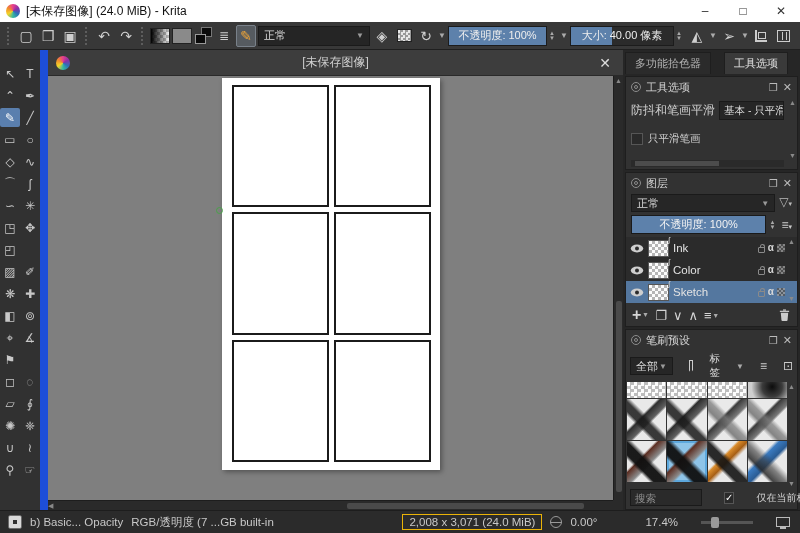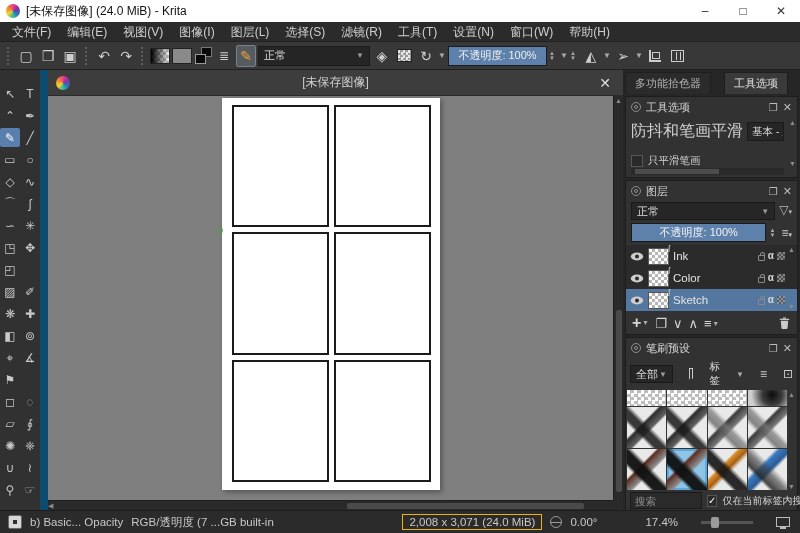--- a/index.html
+++ b/index.html
@@ -46,21 +46,21 @@
 
   
   .body { flex:1; display:flex; min-height:0; }
 
   
   .toolbox { width:40px; background:#313131; display:grid; grid-template-columns:20px 20px; align-content:start; padding-top:14px; row-gap:3px; flex:0 0 auto; }
   .tool-cell { width:20px; height:19px; display:flex; align-items:center; justify-content:center; font-size:12px; color:#c8c8c8; border-radius:2px; }
   .tool-cell.selected { background:#5a7fae; color:#fff; }
 
   
-  .center { flex:1; min-width:0; display:flex; background:#0c4a6e; padding-left:8px; }
+  .center { flex:1; min-width:0; display:flex; background:#1d4ed8; padding-left:8px; }
   .canvas-window { flex:1; display:flex; flex-direction:column; min-width:0; }
   .canvas-titlebar { height:26px; background:#3d3d3d; display:flex; align-items:center; padding:0 8px; flex:0 0 auto; border-bottom:1px solid #2a2a2a; }
   .canvas-titlebar .ct-title { flex:1; text-align:center; font-size:12px; color:#cfcfcf; }
   .canvas-close { color:#ddd; font-size:14px; width:20px; text-align:center; }
   .canvas-main { flex:1; display:flex; min-height:0; }
   .viewport { flex:1; background:#7f7f7f; position:relative; overflow:hidden; }
   .page { position:absolute; left:174px; top:2px; width:218px; height:392px; background:#ffffff; box-shadow:2px 2px 5px rgba(0,0,0,.35); }
   .panels { position:absolute; inset:7px 9px 8px 10px; display:grid; grid-template-columns:1fr 1fr; grid-template-rows:1fr 1fr 1fr; gap:5px; }
   .panel { background:#fff; border:2px solid #1b1b1b; }
   .cursor-dot { position:absolute; left:168px; top:131px; width:7px; height:7px; border:1.5px solid #49a349; border-radius:50%; }
@@ -81,21 +81,21 @@
   .dock-header { height:20px; display:flex; align-items:center; padding:0 5px; gap:5px; flex:0 0 auto; }
   .dock-lock { width:10px; height:10px; border-radius:50%; border:1px solid #8c8c8c; position:relative; }
   .dock-lock::before { content:""; position:absolute; left:2px; top:2px; right:2px; bottom:2px; border:1px solid #8c8c8c; border-radius:50%; }
   .dock-title { font-size:11px; color:#d5d5d5; flex:1; white-space:nowrap; overflow:hidden; }
   .dock-float { font-size:10px; color:#bbb; }
   .dock-close { font-size:11px; color:#bbb; }
 
   
   .to-body { flex:1; padding:4px 5px 2px 5px; display:flex; flex-direction:column; position:relative; }
   .to-row { display:flex; align-items:center; gap:4px; }
-  .to-label { font-size:16px; color:#cfcfcf; white-space:nowrap; }
+  .to-label { font-size:12px; color:#cfcfcf; white-space:nowrap; }
   .to-select { flex:1; min-width:0; height:19px; background:#262626; border:1px solid #1a1a1a; font-size:10.5px; color:#ddd; display:flex; align-items:center; padding:0 4px; white-space:nowrap; overflow:hidden; }
   .cb-row { display:flex; align-items:center; gap:5px; margin-top:12px; }
   .checkbox { width:12px; height:12px; background:#2a2a2a; border:1px solid #565656; display:flex; align-items:center; justify-content:center; font-size:10px; color:#fff; }
   .cb-label { font-size:10.5px; color:#cfcfcf; }
   .to-hscroll { margin-top:auto; height:7px; background:#2a2a2a; display:flex; align-items:center; }
   .to-hscroll .thumb { height:5px; width:55%; background:#4c4c4c; margin-left:4px; }
   .to-vrail { position:absolute; right:0; top:2px; bottom:10px; width:9px; display:flex; flex-direction:column; justify-content:space-between; align-items:center; font-size:7px; color:#8a8a8a; }
 
   
   .ly-blend-row { display:flex; align-items:center; gap:4px; padding:1px 5px; }
@@ -145,21 +145,21 @@
      linear-gradient(45deg, rgba(0,0,0,0) 28%, rgba(15,15,15,.95) 34%, rgba(15,15,15,.95) 50%, rgba(0,0,0,0) 58%),
      linear-gradient(135deg, rgba(0,0,0,0) 36%, #5d2f23 40%, #8a8a8a 56%, rgba(0,0,0,0) 60%); }
   .st-brush-orange::before { background:
      linear-gradient(45deg, rgba(0,0,0,0) 30%, rgba(20,20,20,.9) 36%, rgba(20,20,20,.9) 50%, rgba(0,0,0,0) 58%),
      linear-gradient(135deg, rgba(0,0,0,0) 36%, #d98b2b 40%, #a85f14 50%, rgba(0,0,0,0) 58%); }
   .st-pencil-blue::before { background:
      linear-gradient(45deg, rgba(0,0,0,0) 26%, rgba(40,40,40,.85) 32%, rgba(60,60,60,.6) 48%, rgba(0,0,0,0) 60%),
      linear-gradient(135deg, rgba(0,0,0,0) 34%, #3a7abf 40%, #2a5c94 54%, rgba(0,0,0,0) 60%); }
   .preset.selected { outline:2px solid #5da8dd; outline-offset:-2px; background:#8ec4e8; }
   .bp-vrail { position:absolute; right:1px; top:0; bottom:0; width:9px; display:flex; flex-direction:column; justify-content:space-between; align-items:center; font-size:7px; color:#8a8a8a; padding:1px 0; }
-  .bp-search-row { height:21px; display:flex; align-items:center; gap:5px; padding:0 4px 2px 4px; }
+  .bp-search-row { height:21px; display:flex; align-items:center; gap:22px; padding:0 4px 2px 4px; }
   .bp-search { width:72px; height:17px; background:#2a2a2a; border:1px solid #1a1a1a; color:#bbb; font-size:10.5px; padding:0 4px; font-family:inherit; }
   .bp-search::placeholder { color:#8f8f8f; }
   .bp-cb-label { font-size:10px; color:#d5d5d5; white-space:nowrap; }
 
   
   .statusbar { height:23px; background:#2b2b2b; border-top:1px solid #1d1d1d; display:flex; align-items:center; padding:0 8px; gap:8px; font-size:11.5px; color:#c8c8c8; flex:0 0 auto; }
   .sb-brush-icon { width:14px; height:14px; border:1px solid #6a6a6a; background:radial-gradient(circle at 50% 50%, #2f2f2f 26%, #d8d8d8 30%); border-radius:2px; }
   .sb-dims { border:1px solid #eab308; padding:1px 6px; margin-left:auto; white-space:nowrap; }
   .sb-angle-icon { width:12px; height:12px; border-radius:50%; border:1px solid #999; position:relative; }
   .sb-angle-icon::before { content:""; position:absolute; left:-1px; right:-1px; top:5px; height:1px; background:#999; }
@@ -175,34 +175,20 @@
 <div class="window">
 
   <div class="titlebar">
     <div class="app-icon"></div>
     <div class="title">[未保存图像] (24.0 MiB) - Krita</div>
     <div class="win-btn">–</div>
     <div class="win-btn">□</div>
     <div class="win-btn">✕</div>
   </div>
 
-  <div class="menubar">
-
-  <span class="menu-item">文件(F)</span>
-      <span class="menu-item">编辑(E)</span>
-      <span class="menu-item">视图(V)</span>
-      <span class="menu-item">图像(I)</span>
-      <span class="menu-item">图层(L)</span>
-      <span class="menu-item">选择(S)</span>
-      <span class="menu-item">滤镜(R)</span>
-      <span class="menu-item">工具(T)</span>
-      <span class="menu-item">设置(N)</span>
-      <span class="menu-item">窗口(W)</span>
-      <span class="menu-item">帮助(H)</span>
-    </div>
 
   <div class="toolbar">
     <div class="grip"></div>
     <div class="tb-btn">▢</div>
     <div class="tb-btn">❒</div>
     <div class="tb-btn">▣</div>
     <div class="grip"></div>
     <div class="tb-btn">↶</div>
     <div class="tb-btn">↷</div>
     <div class="grip"></div>
@@ -223,20 +209,24 @@
     <div class="tb-caret">▼</div>
     <div class="slider" style="width:99px">
       <div class="fill" style="width:100%"></div>
       <span>不透明度: 100%</span>
     </div>
     <div class="spin">
         <span>▲</span>
         <span>▼</span>
       </div>
     <div class="tb-caret">▼</div>
+    <div class="slider" style="width:104px">
+      <div class="fill" style="width:40%"></div>
+      <span>大小: 40.00 像素</span>
+    </div>
     <div class="spin">
         <span>▲</span>
         <span>▼</span>
       </div>
     <div class="tb-btn">◭</div>
     <div class="tb-caret">▼</div>
     <div class="tb-btn">➢</div>
     <div class="tb-caret">▼</div>
     <div class="tb-btn">
         <span class="icon-trim"></span>

